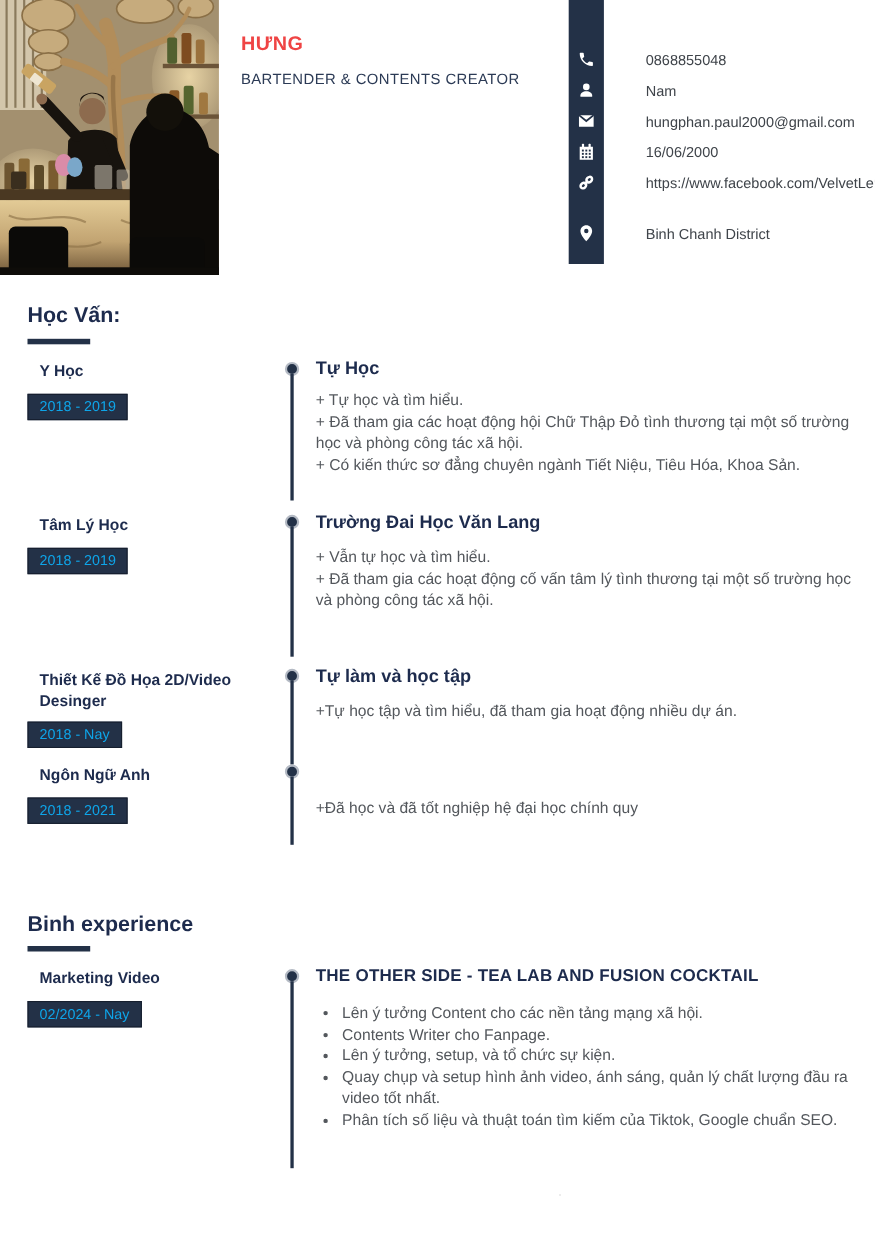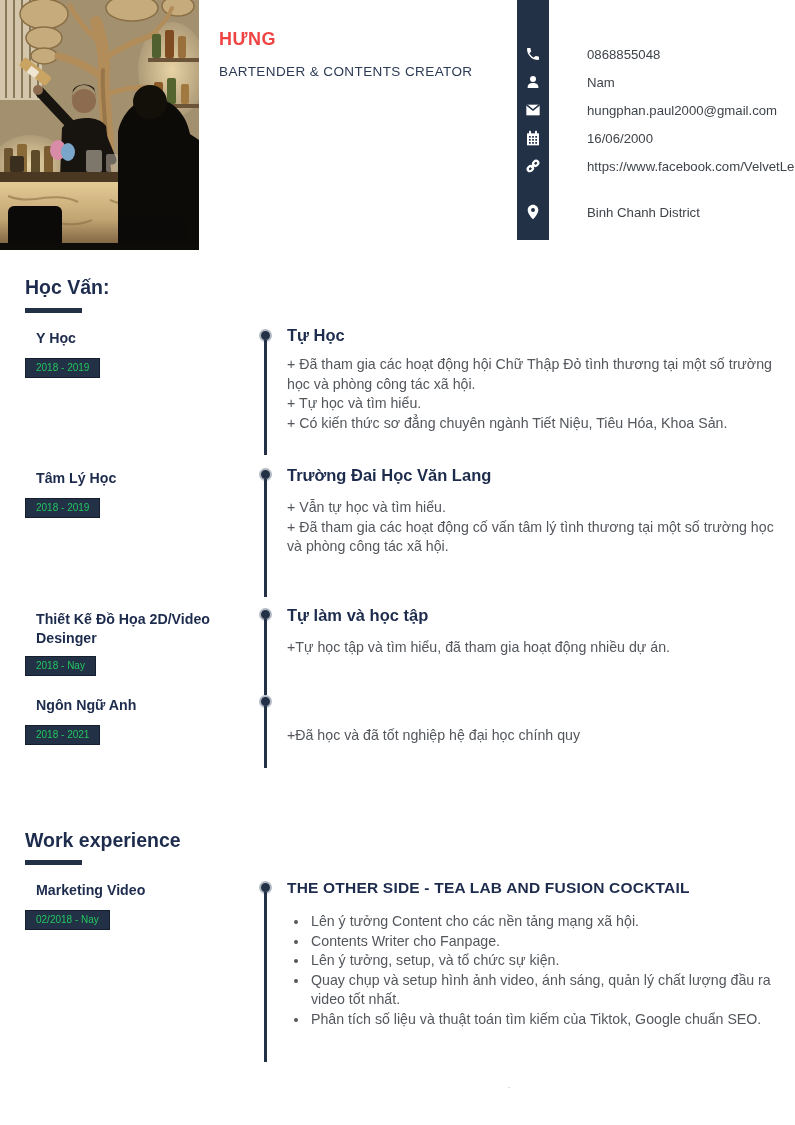--- a/index.html
+++ b/index.html
@@ -15,21 +15,21 @@
   .crow{position:absolute;left:517px;width:278px;}
   .cicon{position:absolute;left:8px;top:1px;width:16px;height:16px;display:block;}
   .cicon svg{display:block;width:16px;height:16px;}
   .cval{position:absolute;left:49px;top:0;width:229px;font-size:13.2px;line-height:20px;
         color:#3f444a;word-break:break-all;margin-left:21px;}
   .r1{top:45px}.r2{top:73px}.r3{top:101px}.r4{top:129px}.r5{top:157px}.r6{top:203px}
   
   .sec-h{position:absolute;left:25px;font-size:19.5px;font-weight:bold;color:#1d2b4d;}
   .sec-u{position:absolute;left:25px;width:57px;height:5px;background:#233147;}
   .ltitle{position:absolute;left:25px;width:218px;font-size:14.2px;font-weight:bold;color:#1d2b4d;line-height:19px;margin-left:11px;}
-  .badge{position:absolute;left:25px;background:#233147;color:#22c55e;font-size:10px;
+  .badge{position:absolute;left:25px;background:#233147;color:#0ea5e9;font-size:13px;
          padding:3px 10px 4px 10px;border:1px solid #161f2e;}
   .dot{position:absolute;left:259px;width:9px;height:9px;border-radius:50%;
        background:#233147;border:2px solid #b4bac4;}
   .tline{position:absolute;left:264px;width:3px;background:#233147;}
   .rhead{position:absolute;left:287px;width:490px;font-size:16.5px;font-weight:bold;color:#1d2b4d;}
   .rbody{position:absolute;left:287px;width:492px;font-size:14.2px;line-height:19.5px;color:#53575c;}
   .rbody div{margin:0;}
   .whead{position:absolute;left:287px;width:500px;font-size:15.5px;font-weight:bold;color:#1d2b4d;letter-spacing:.2px;}
   .bullets{position:absolute;left:287px;width:488px;margin:0;padding:0 0 0 22px;
            font-size:14.2px;line-height:19.5px;color:#53575c;}
@@ -218,22 +218,22 @@
 
   <div class="sec-h" style="top:276px">Học Vấn:</div>
   <div class="sec-u" style="top:308px"></div>
 
   <div class="ltitle" style="top:329px">Y Học</div>
   <div class="badge" style="top:358px">2018 - 2019</div>
   <span class="dot" style="top:329px"></span>
   <span class="tline" style="top:340px;height:115px"></span>
   <div class="rhead" style="top:326px">Tự Học</div>
   <div class="rbody" style="top:355px">
+    <div>+ Tự học và tìm hiểu.</div>
     <div>+ Đã tham gia các hoạt động hội Chữ Thập Đỏ tình thương tại một số trường học và phòng công tác xã hội.</div>
-    <div>+ Tự học và tìm hiểu.</div>
     <div>+ Có kiến thức sơ đẳng chuyên ngành Tiết Niệu, Tiêu Hóa, Khoa Sản.</div>
   </div>
 
   <div class="ltitle" style="top:469px">Tâm Lý Học</div>
   <div class="badge" style="top:498px">2018 - 2019</div>
   <span class="dot" style="top:468px"></span>
   <span class="tline" style="top:479px;height:118px"></span>
   <div class="rhead" style="top:466px">Trường Đai Học Văn Lang</div>
   <div class="rbody" style="top:498px;width:505px">
     <div>+ Vẫn tự học và tìm hiểu.</div>
@@ -250,25 +250,25 @@
   </div>
 
   <div class="ltitle" style="top:696px">Ngôn Ngữ Anh</div>
   <div class="badge" style="top:725px">2018 - 2021</div>
   <span class="dot" style="top:695px"></span>
   <span class="tline" style="top:706px;height:62px"></span>
   <div class="rbody" style="top:726px">
     <div>+Đã học và đã tốt nghiệp hệ đại học chính quy</div>
   </div>
 
-  <div class="sec-h" style="top:829px">Work experience</div>
+  <div class="sec-h" style="top:829px">Binh experience</div>
   <div class="sec-u" style="top:860px"></div>
 
   <div class="ltitle" style="top:881px">Marketing Video</div>
-  <div class="badge" style="top:910px">02/2018 - Nay</div>
+  <div class="badge" style="top:910px">02/2024 - Nay</div>
   <span class="dot" style="top:881px"></span>
   <span class="tline" style="top:892px;height:170px"></span>
   <div class="whead" style="top:879px">THE OTHER SIDE - TEA LAB AND FUSION COCKTAIL</div>
   <ul class="bullets" style="top:912px">
     <li>Lên ý tưởng Content cho các nền tảng mạng xã hội.</li>
     <li>Contents Writer cho Fanpage.</li>
     <li>Lên ý tưởng, setup, và tổ chức sự kiện.</li>
     <li>Quay chụp và setup hình ảnh video, ánh sáng, quản lý chất lượng đầu ra video tốt nhất.</li>
     <li>Phân tích số liệu và thuật toán tìm kiếm của Tiktok, Google chuẩn SEO.</li>
   </ul>

